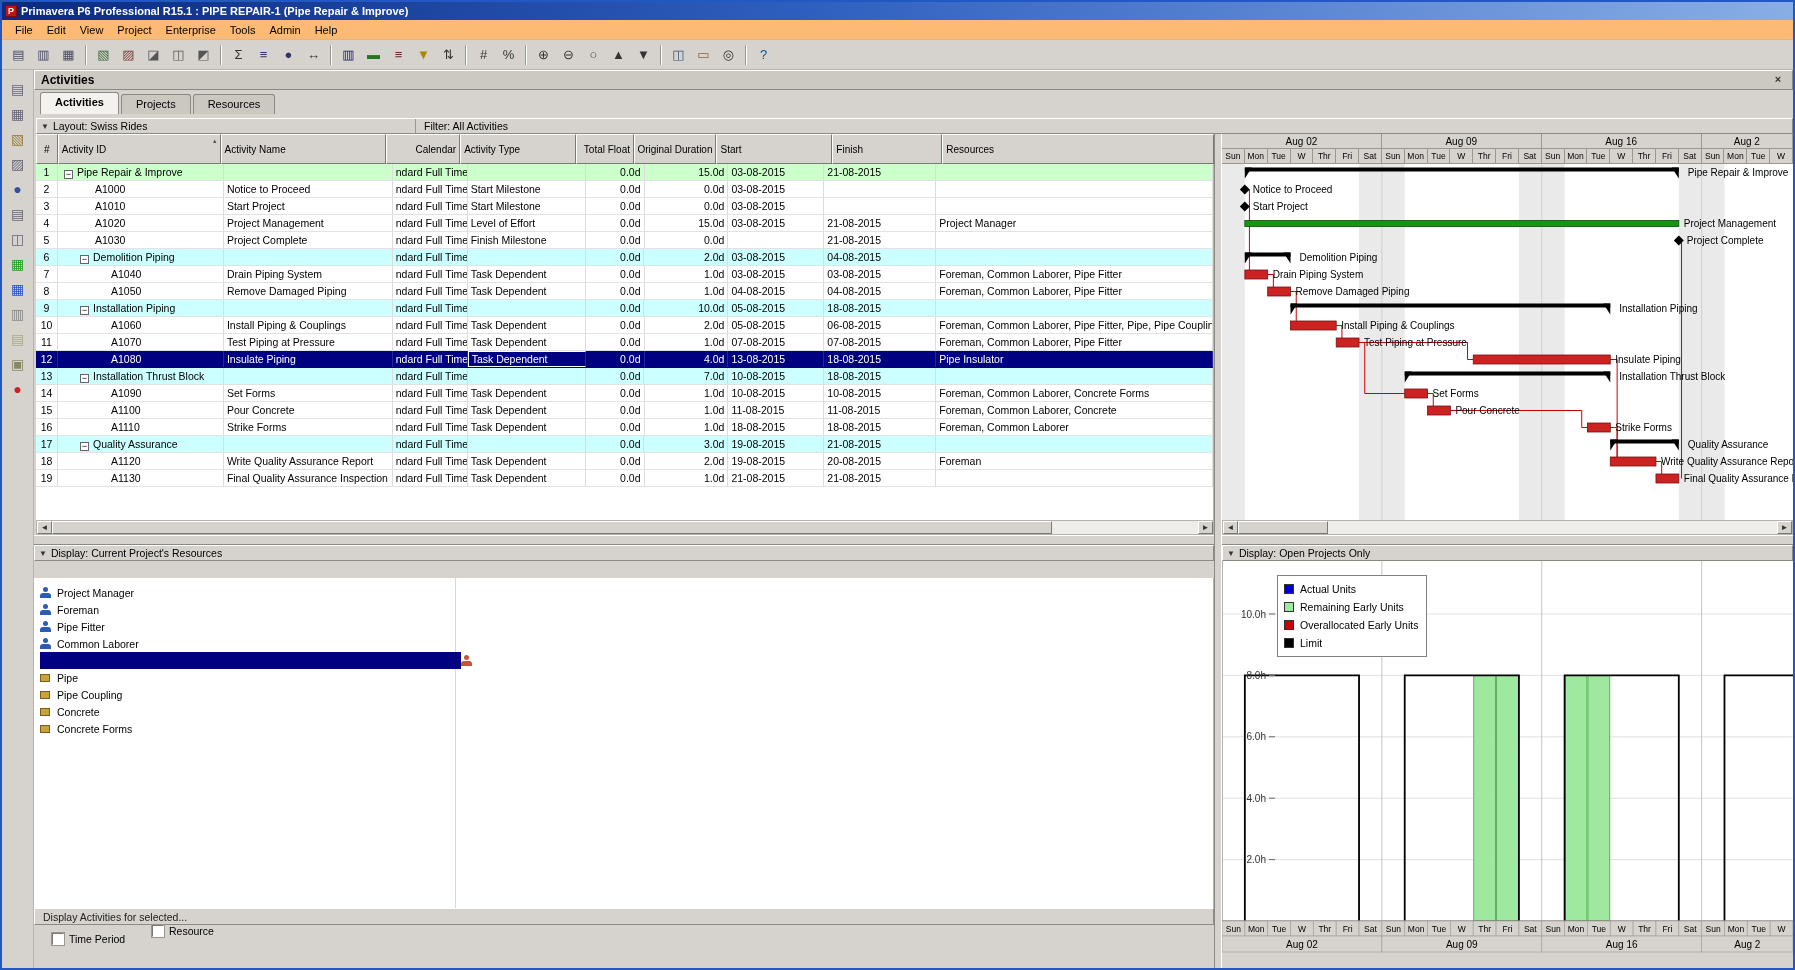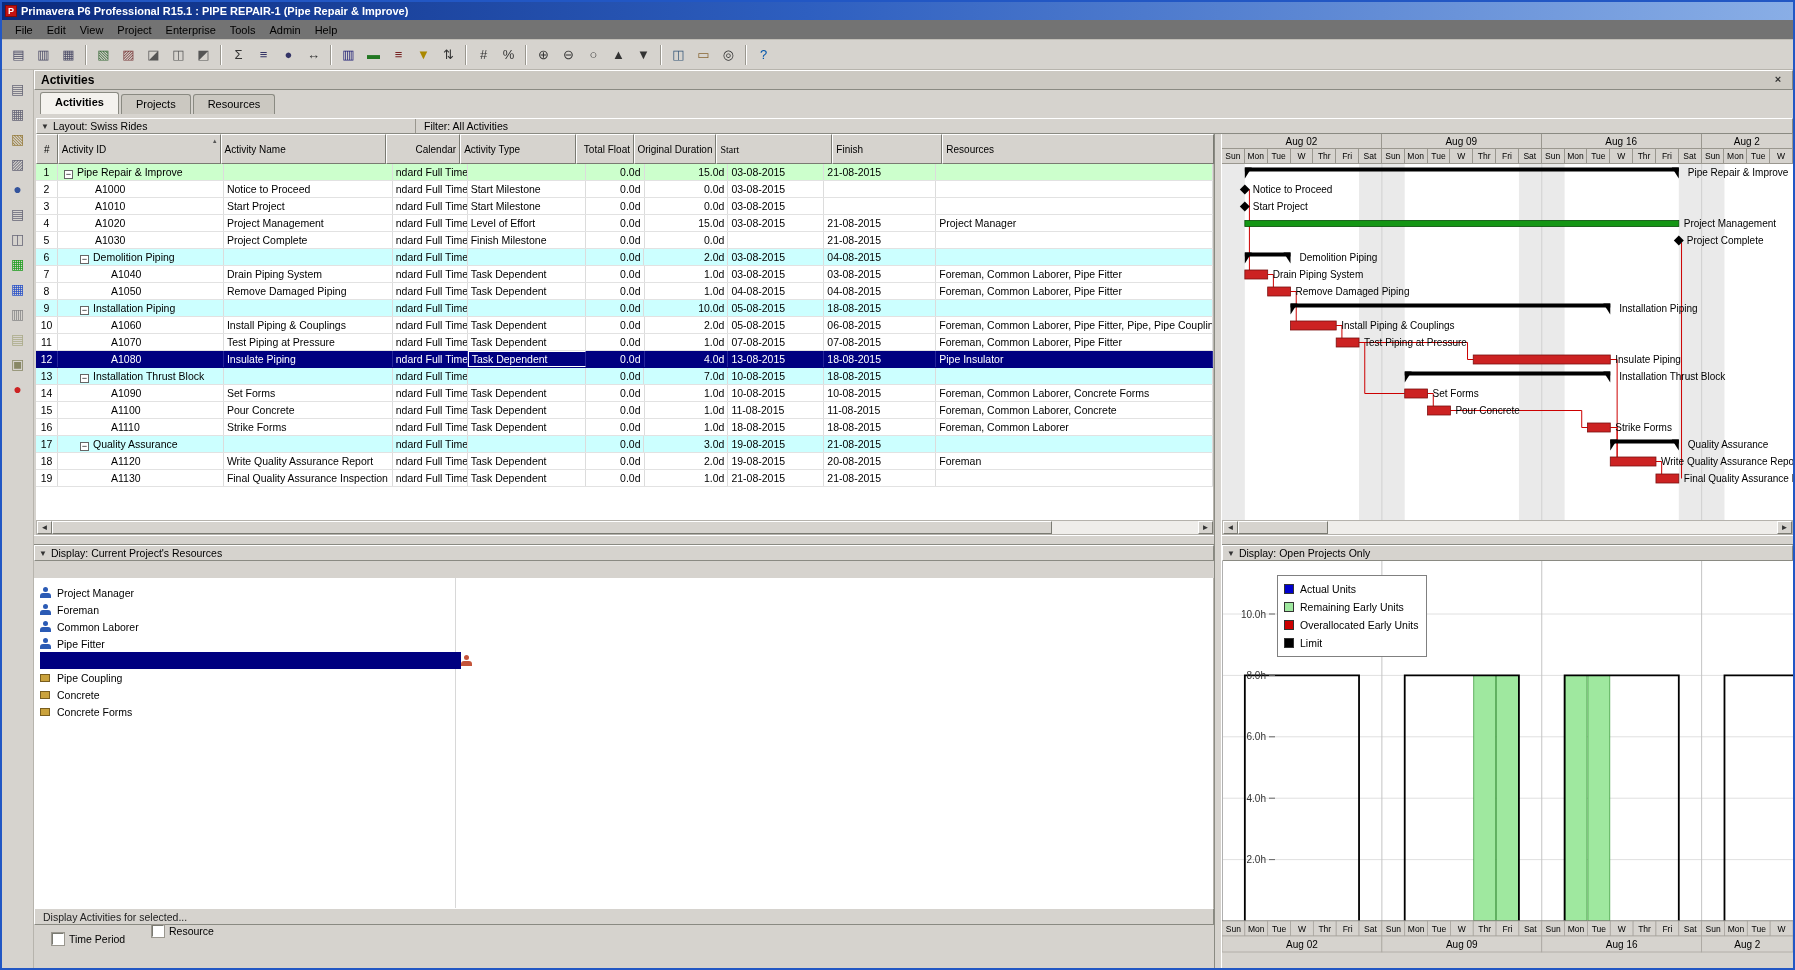--- a/index.html
+++ b/index.html
@@ -7,21 +7,21 @@
   .win{position:relative;width:1795px;height:970px;background:#d6d3ce;border:2px solid #2257c4;overflow:hidden;
        font-family:"Liberation Sans",sans-serif;font-size:11px;color:#000;}
   .a{position:absolute;}
 
   .titlebar{left:0;top:0;width:1791px;height:18px;background:linear-gradient(to right,#0a2a7e,#2e5fc0 45%,#89aee6);
             display:flex;align-items:center;padding-left:3px;}
   .appicon{width:12px;height:12px;background:#c41212;color:#fff;font-size:9px;font-weight:bold;
            display:inline-flex;align-items:center;justify-content:center;margin-right:4px;border:1px solid #7d0b0b;}
   .titletext{color:#fff;font-weight:bold;font-size:11px;white-space:nowrap;}
 
-  .menubar{left:0;top:18px;width:1791px;height:20px;background:#737373;display:flex;align-items:center;padding-left:6px;border-bottom:1px solid #c0bdb6;}
+  .menubar{left:0;top:18px;width:1791px;height:20px;background:#fdba74;display:flex;align-items:center;padding-left:6px;border-bottom:1px solid #c0bdb6;}
   .mitem{padding:2px 7px;cursor:default;}
 
   .toolbar{left:0;top:38px;width:1791px;height:30px;background:#d6d3ce;display:flex;align-items:center;padding-left:4px;border-bottom:1px solid #b7b4ad;}
   .tbtn{width:23px;height:23px;display:inline-flex;align-items:center;justify-content:center;margin:0 1px;border:1px solid transparent;}
   .tglyph{font-size:13px;line-height:13px;}
   .tsep{width:2px;height:20px;margin:0 4px;border-left:1px solid #9a978f;border-right:1px solid #fff;}
 
   .sidebar{left:0;top:68px;width:32px;height:898px;background:#d6d3ce;border-right:1px solid #b7b4ad;
            display:flex;flex-direction:column;align-items:center;padding-top:8px;}
   .sicon{width:22px;height:22px;margin-bottom:3px;display:flex;align-items:center;justify-content:center;font-size:14px;}
@@ -261,21 +261,21 @@
       </div>
       <div class="hcell l" style="width: 118px;">
         <span>Activity Type</span>
       </div>
       <div class="hcell r" style="width: 59px;">
         <span>Total Float</span>
       </div>
       <div class="hcell r" style="width: 84px;">
         <span>Original Duration</span>
       </div>
-      <div class="hcell l" style="width: 118px; font-family: Liberation Serif, serif;">
+      <div class="hcell l" style="width: 118px;">
         <span>Start</span>
       </div>
       <div class="hcell l" style="width: 112px;">
         <span>Finish</span>
       </div>
       <div class="hcell l" style="width: 277px;">
         <span>Resources</span>
       </div>
     </div>
   <div class="tablebody a" id="tablebody">
@@ -637,30 +637,34 @@
   <div class="ritem" style="margin-top: 6px;">
         <span class="icon-person"></span>
         <span>Project Manager</span>
       </div>
       <div class="ritem">
         <span class="icon-person"></span>
         <span>Foreman</span>
       </div>
       <div class="ritem">
         <span class="icon-person"></span>
-        <span>Common Laborer</span>
+        <span>Pipe Fitter</span>
       </div>
       <div class="ritem">
         <span class="icon-person"></span>
-        <span>Pipe Fitter</span>
+        <span>Common Laborer</span>
       </div>
       <div class="ritem selected">
         <div class="rsel"></div>
         <span class="icon-person"></span>
         <span>Pipe Insulator</span>
+      </div>
+      <div class="ritem">
+        <span class="icon-box"></span>
+        <span>Pipe</span>
       </div>
       <div class="ritem">
         <span class="icon-box"></span>
         <span>Pipe Coupling</span>
       </div>
       <div class="ritem">
         <span class="icon-box"></span>
         <span>Concrete</span>
       </div>
       <div class="ritem">

